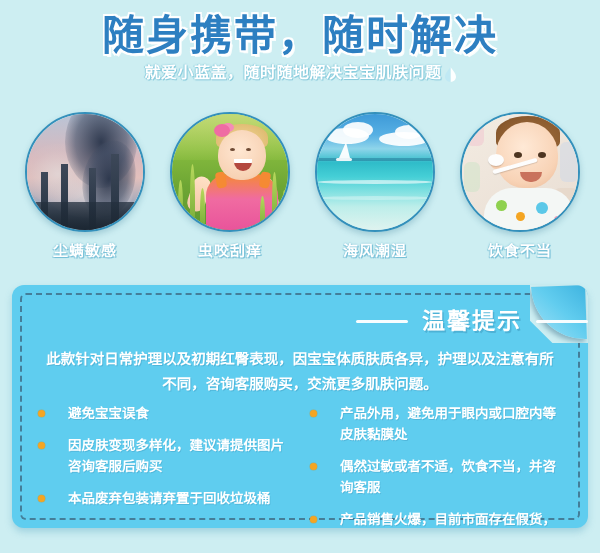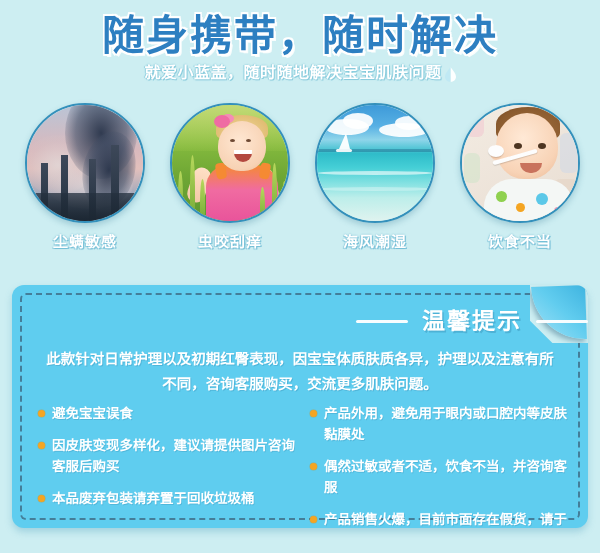--- a/index.html
+++ b/index.html
@@ -81,21 +81,21 @@
     width: 11px;
     height: 15px;
     position: relative;
     top: 1px;
   }
 
   
   .circles {
     position: absolute;
     left: 0;
-    top: 100px;
+    top: 109px;
     width: 600px;
     height: 160px;
   }
   .circle-item {
     position: absolute;
     width: 150px;
     top: 0;
     text-align: center;
   }
   .circle-item.c0 { left: 10px; }
@@ -443,21 +443,21 @@
   .bullet-col {
     flex: 1 1 0;
     min-width: 0;
   }
   .bullet-col.left  { flex: 0 0 258px; }
   .bullet-col.right { flex: 1 1 auto; }
 
   .bullet-item {
     display: flex;
     align-items: flex-start;
-    gap: 7px;
+    gap: 23px;
     margin-bottom: 11px;
   }
   .bullet-dot {
     flex: 0 0 auto;
     width: 7px;
     height: 7px;
     margin-top: 7px;
     border-radius: 50%;
     background: #f4a522;
     box-shadow: 0 0 0 0.5px rgba(210,140,20,0.45);

